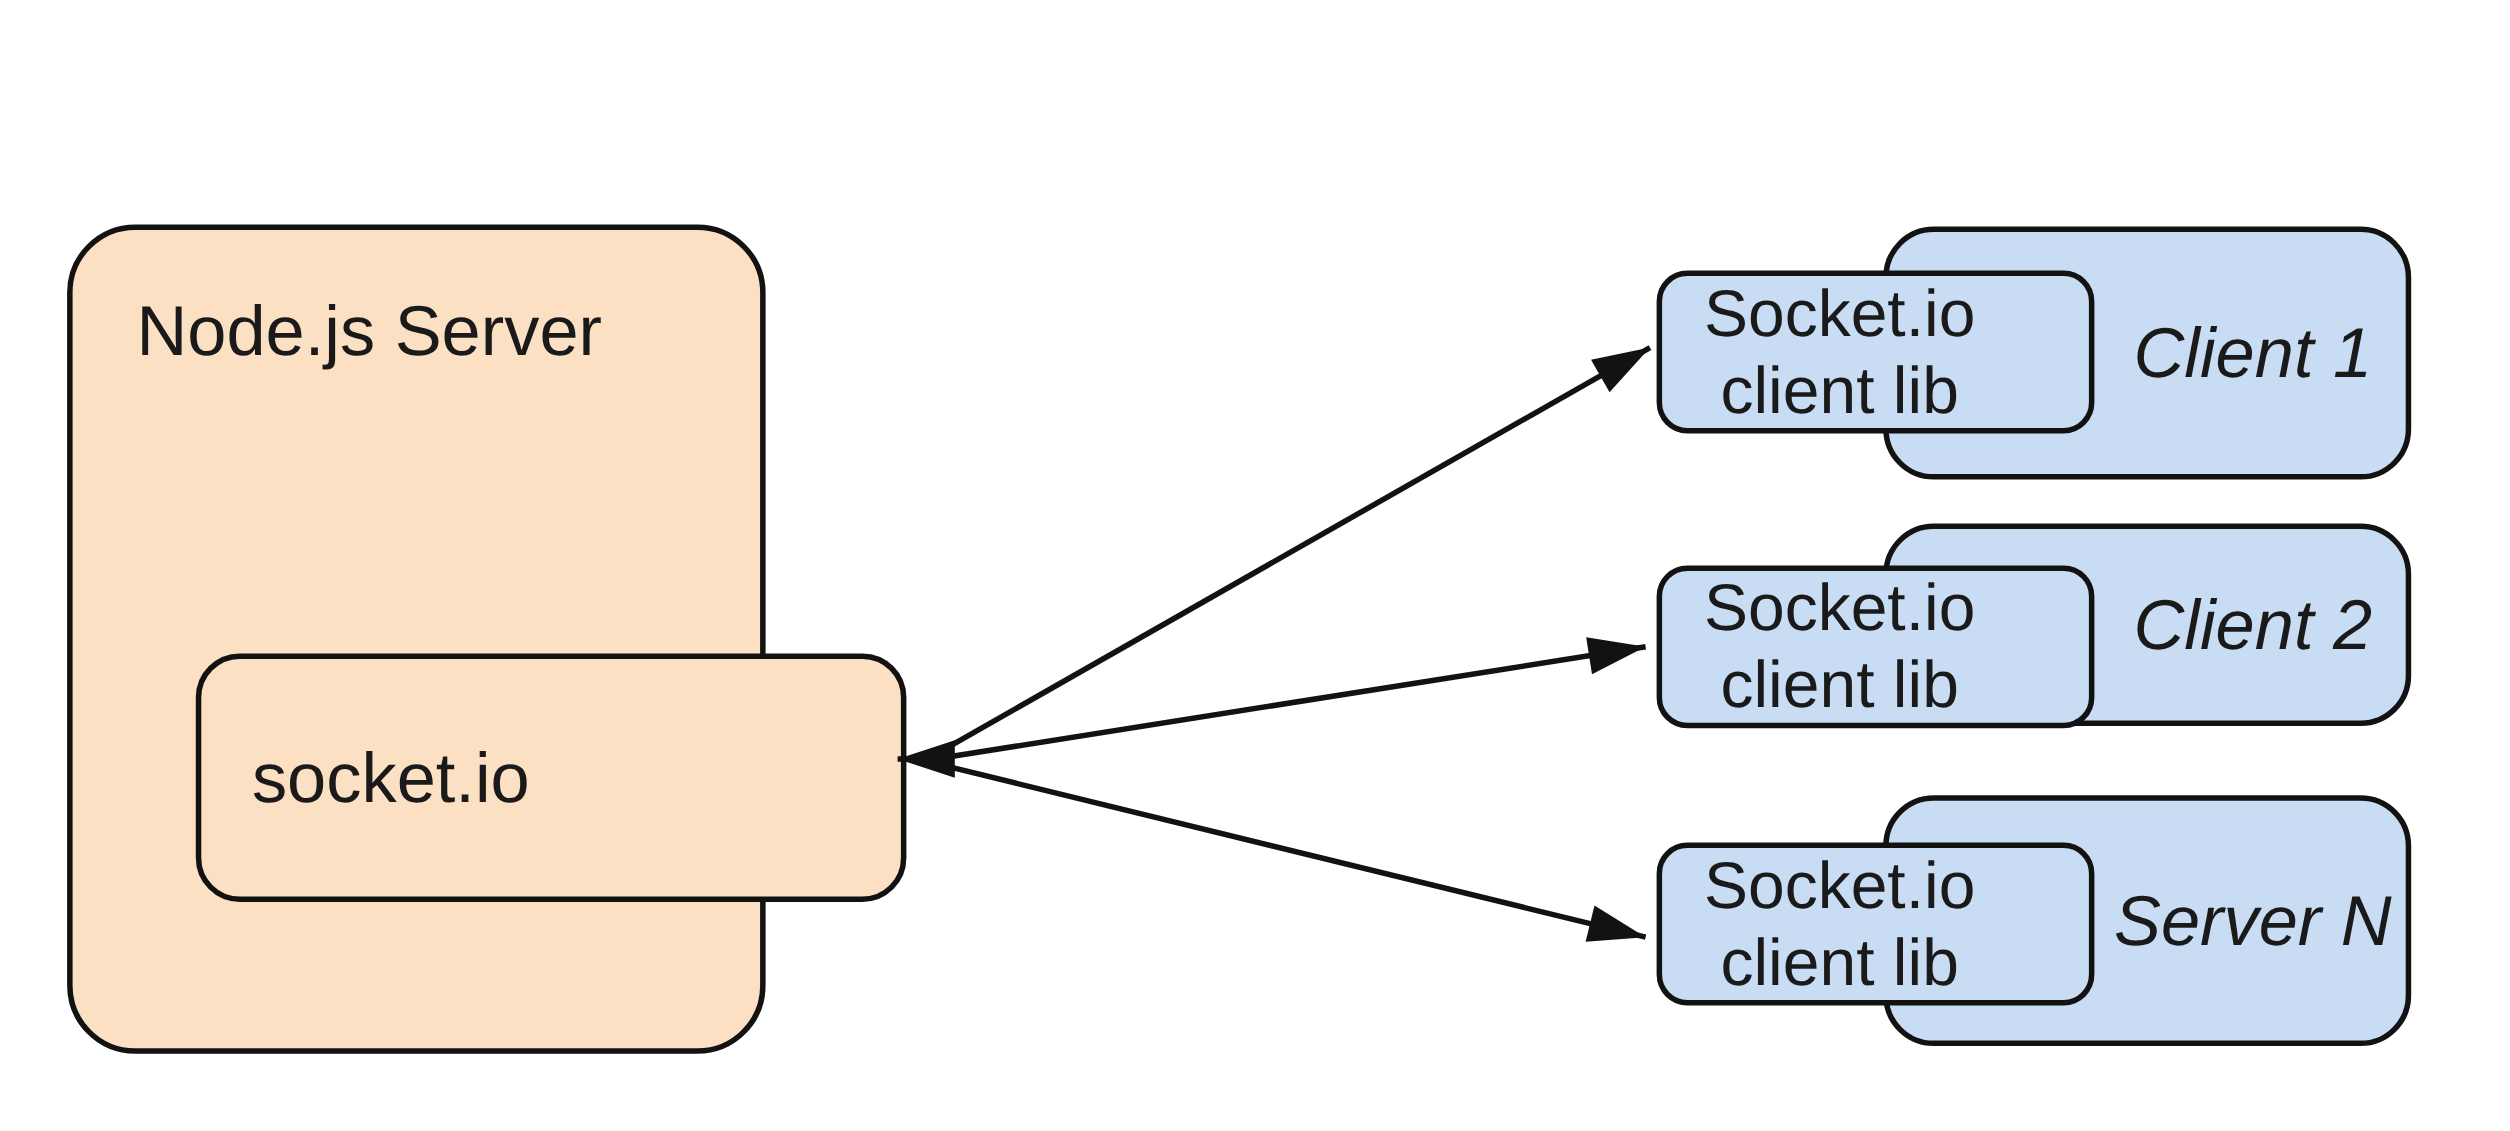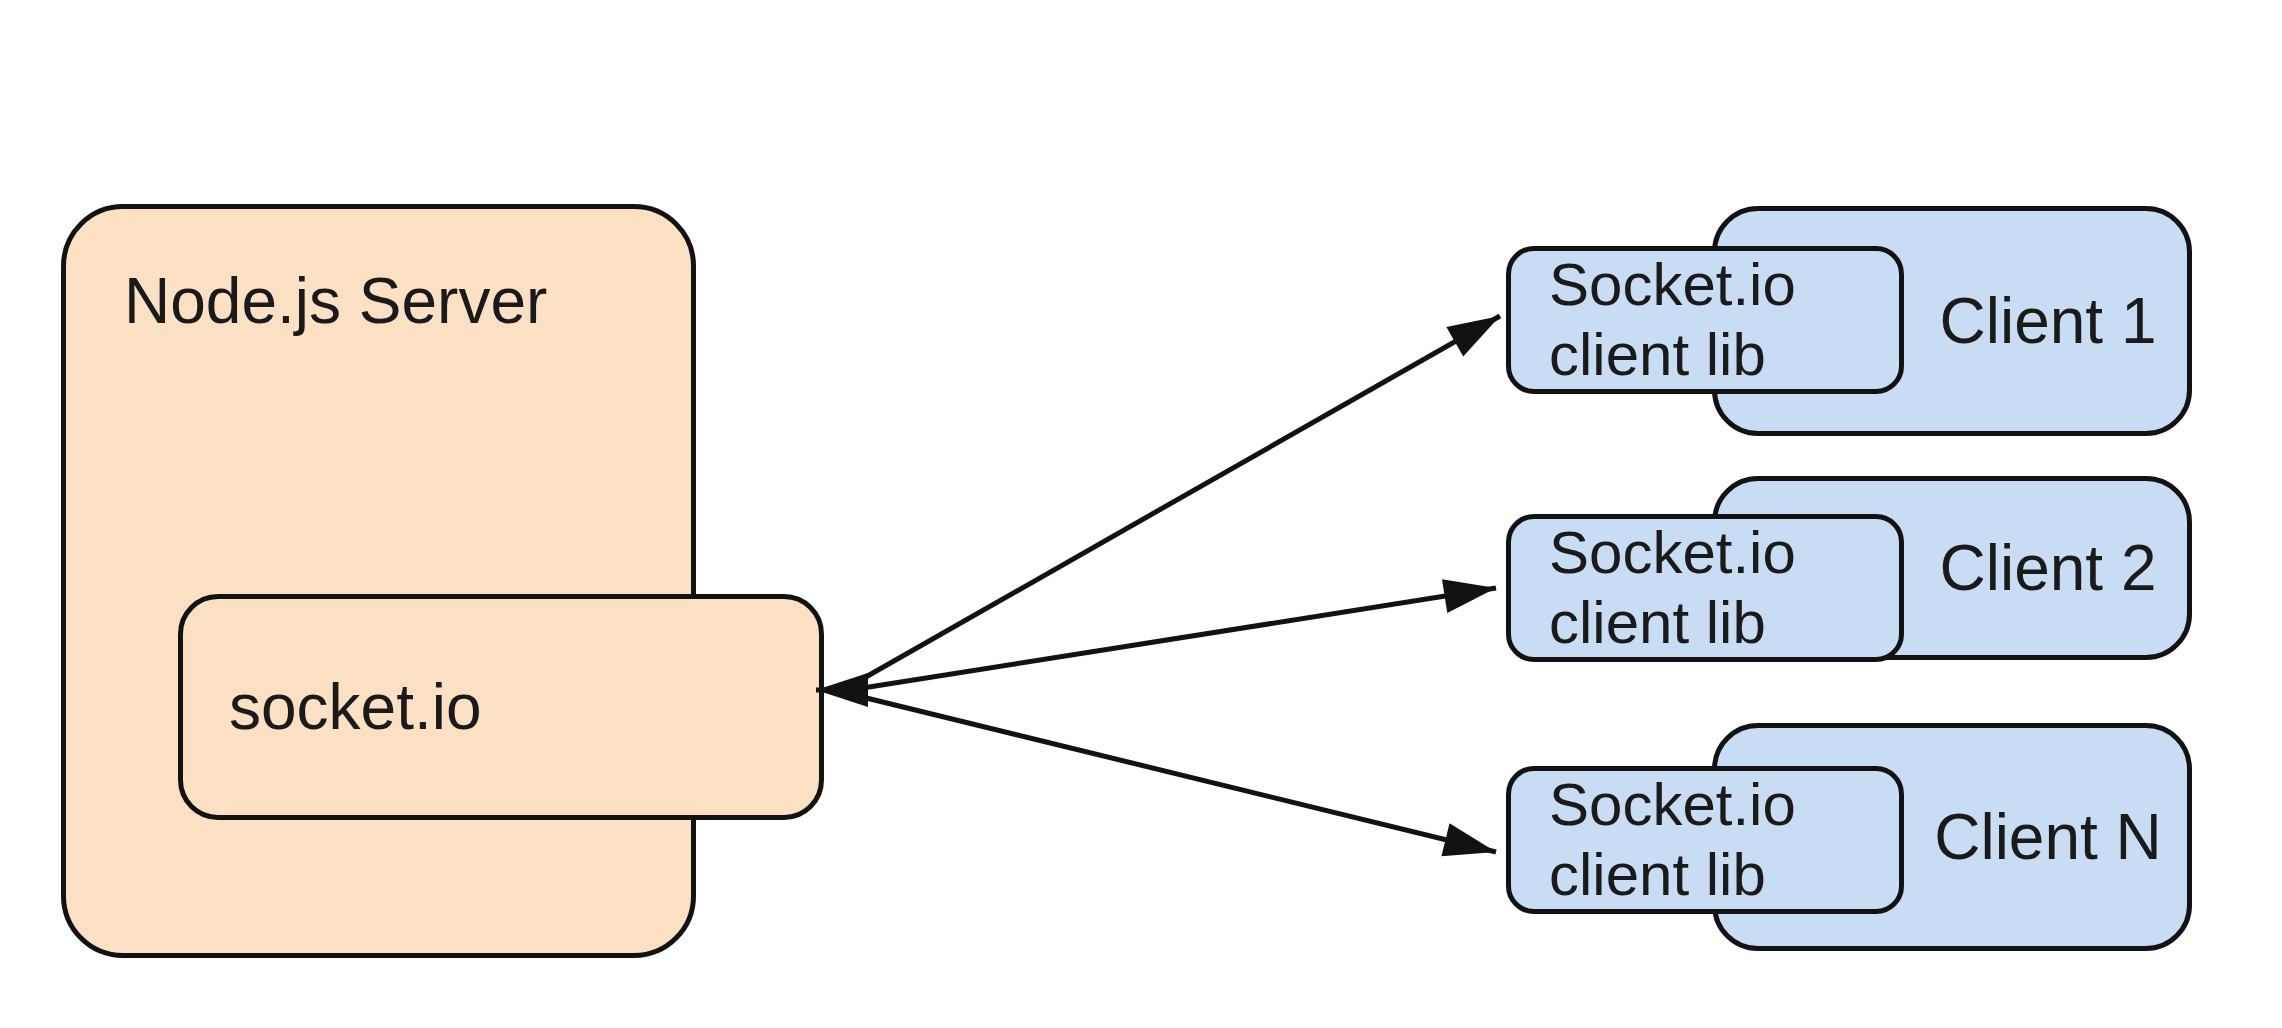--- a/index.html
+++ b/index.html
@@ -15,20 +15,21 @@
     width:2282px;height:1028px;
     background:var(--background);
     overflow:hidden;
     font-family:"Liberation Sans","DejaVu Sans",sans-serif;
     color:var(--text);
   }
   .box{
     position:absolute;
     box-sizing:border-box;
     border:5px solid var(--stroke);
+    text-align:center;
   }
   
   .server-main{
     left:61px;top:204px;width:635px;height:754px;
     border-radius:62px;
     background:var(--server-fill);
     z-index:1;
   }
   .server-label{
     position:absolute;left:58px;top:56px;
@@ -46,20 +47,21 @@
     padding-left:46px;
     font-size:64px;line-height:1.1;
     white-space:nowrap;
   }
   
   .client-big{
     left:1712px;width:480px;
     border-radius:46px;
     background:var(--client-fill);
     z-index:1;
+    font-style:italic;
   }
   .client-name{
     position:absolute;left:192px;top:0;right:0;bottom:0;
     display:flex;align-items:center;justify-content:center;
     font-size:64px;
     white-space:nowrap;
   }
   .client-lib{
     left:1506px;width:398px;height:148px;
     border-radius:28px;
@@ -121,20 +123,20 @@
 
   <div class="box client-big r2-big">
     <div class="client-name">Client 2</div>
   </div>
   <div class="box client-lib r2-lib">
     <div class="lib-label">Socket.io
 client lib</div>
   </div>
 
   <div class="box client-big r3-big">
-    <div class="client-name">Client N</div>
+    <div class="client-name">Server N</div>
   </div>
   <div class="box client-lib r3-lib">
     <div class="lib-label">Socket.io
 client lib</div>
   </div>
 
 </div>
 
 </body></html>

